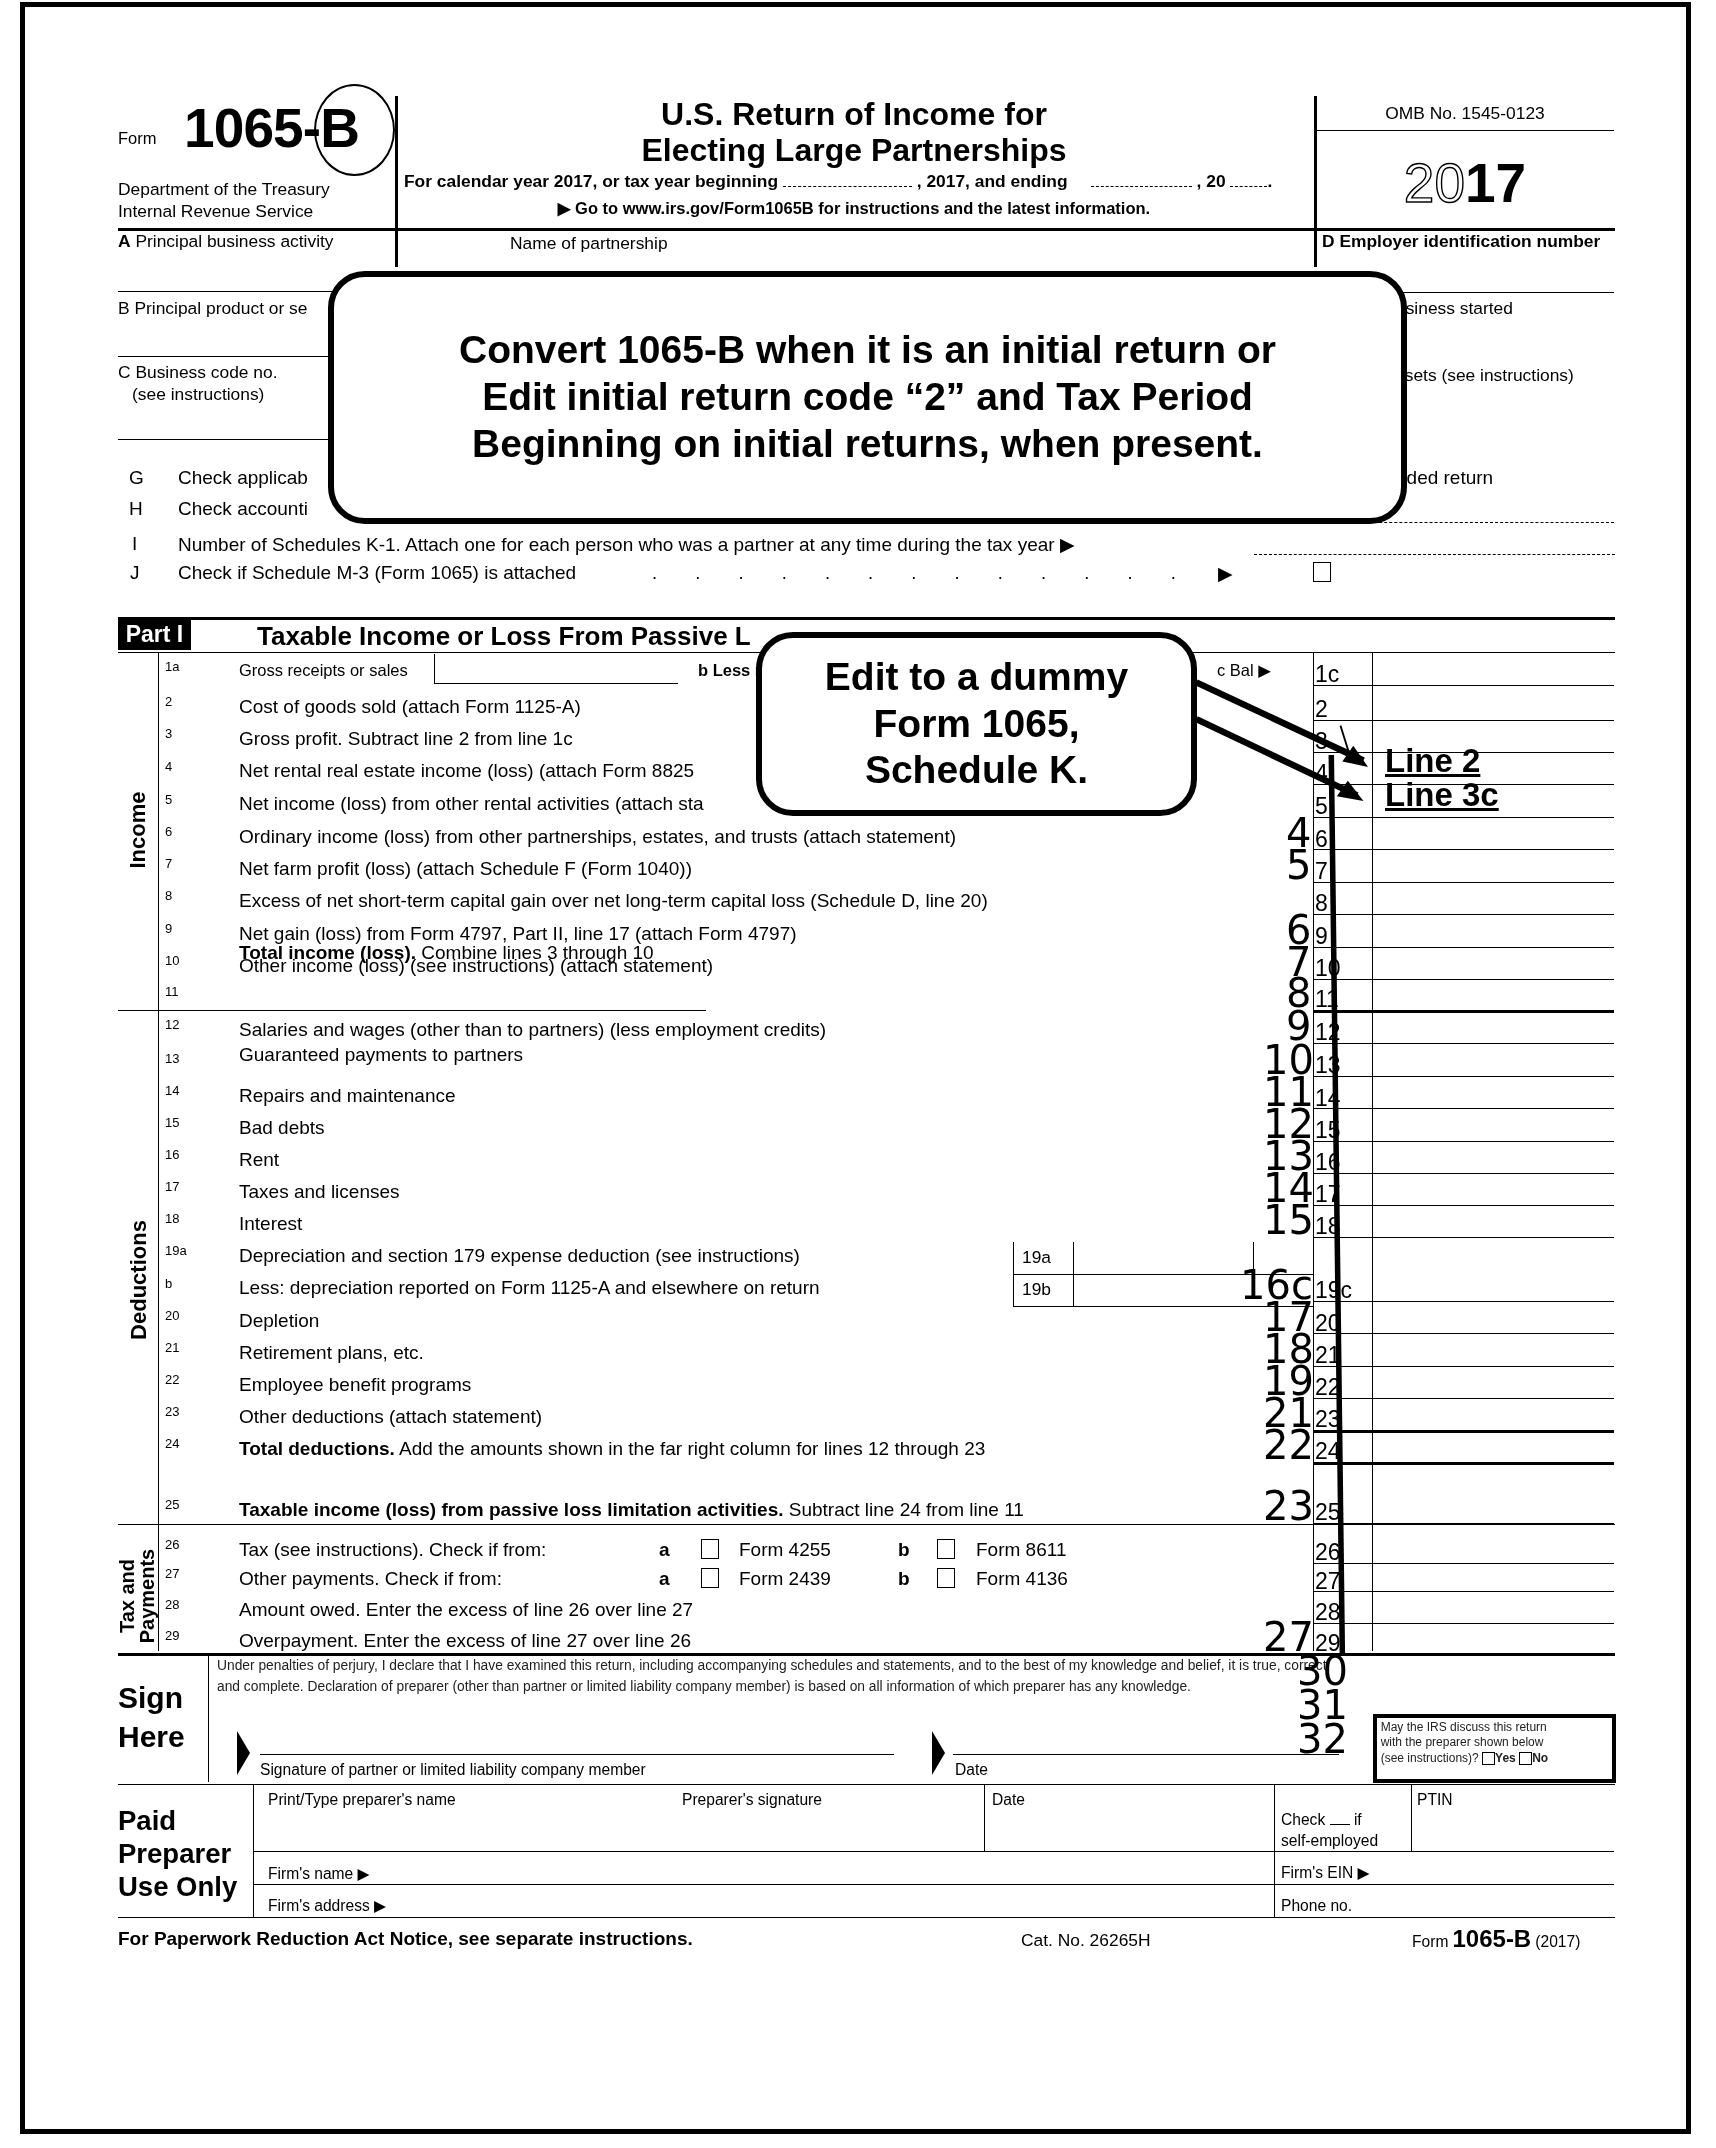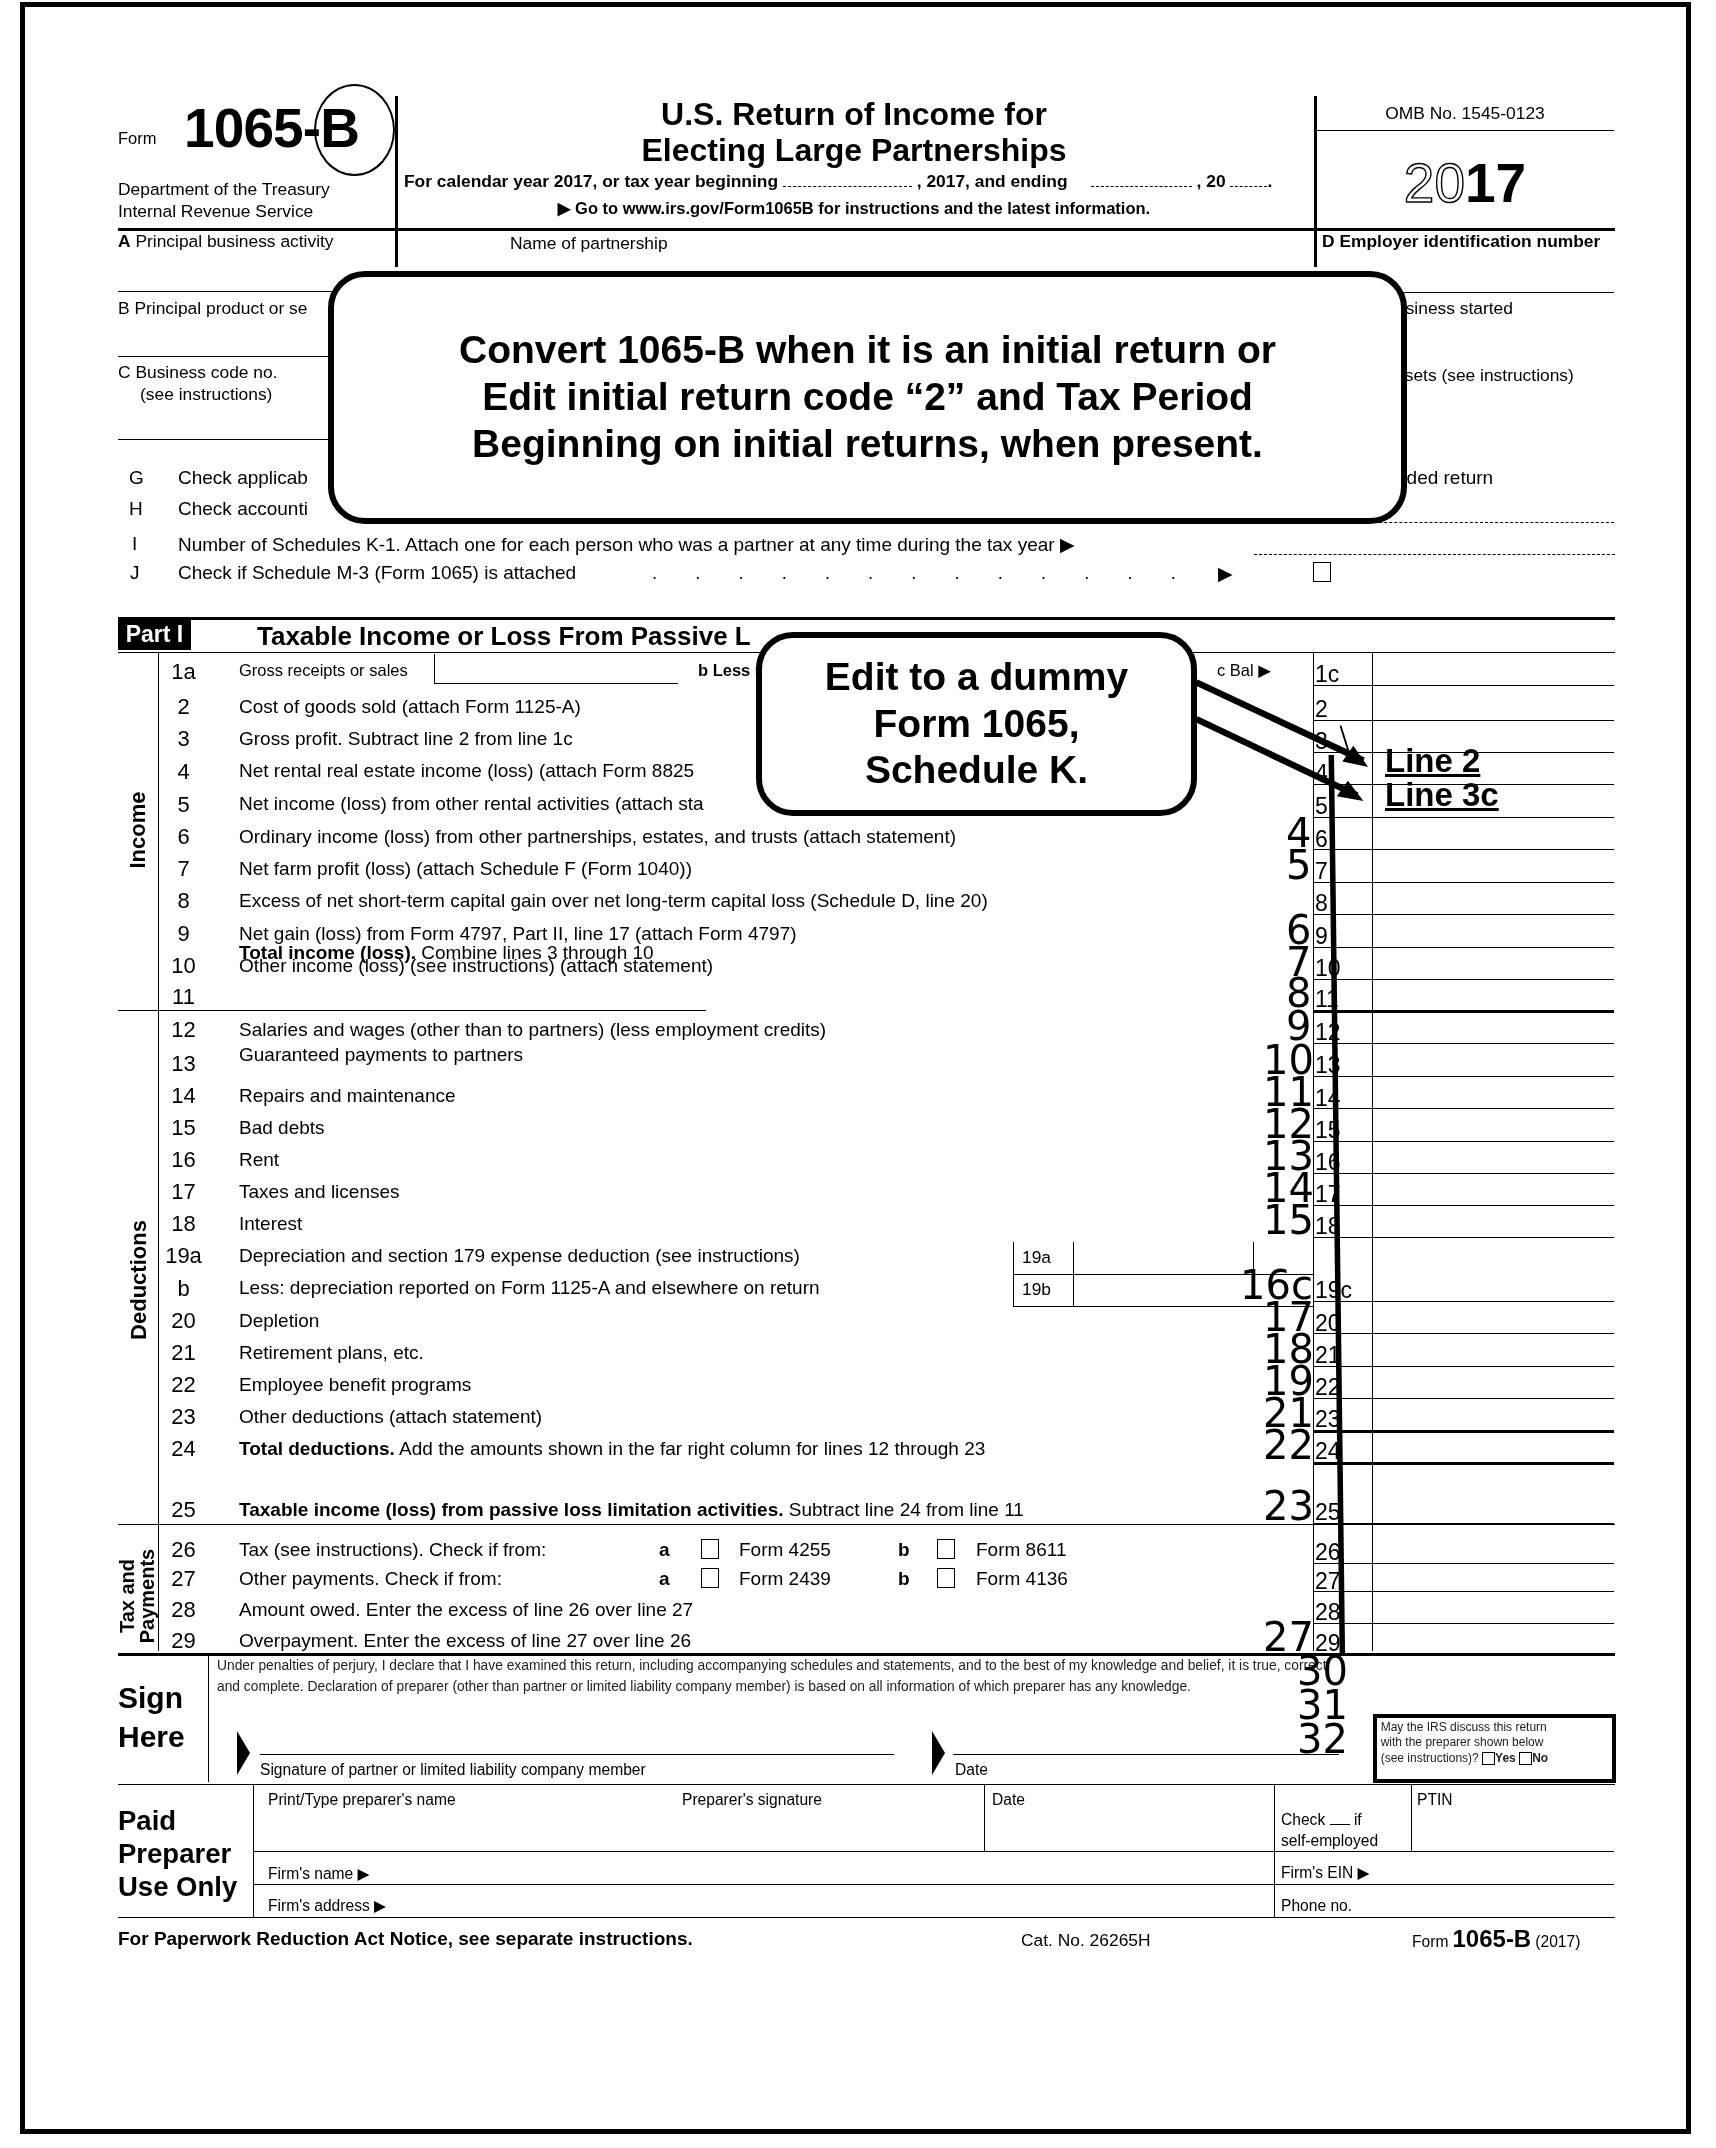--- a/index.html
+++ b/index.html
@@ -6,21 +6,21 @@
   body { width:1716px; height:2149px; position:relative; font-family:"Liberation Sans", sans-serif; color:#000; overflow:hidden; }
   .frame { position:absolute; left:20px; top:1.8px; width:1671px; height:2132px; border:5.5px solid #000; box-sizing:border-box; }
   .abs { position:absolute; }
   .hl { position:absolute; height:0; border-top:1.4px solid #000; }
   .hl.thick { border-top:3.7px solid #000; }
   .hl.dash { border-top:1.4px dashed #000; }
   .vl { position:absolute; width:0; border-left:1.4px solid #000; }
   .vl.thick { border-left:3.7px solid #000; }
   .sm { font-size:17.4px; }
   .xs { font-size:15.6px; }
-  .row-num { position:absolute; font-size:22px; text-align:center; width:37px; }
+  .row-num { position:absolute; font-size:13px; text-align:left; width:37px; }
   .row-txt { position:absolute; font-size:19px; white-space:nowrap; }
   .box-num { position:absolute; font-size:23px; width:55px; text-align:left; }
   .dots { position:absolute; font-size:18.4px; letter-spacing:16.5px; white-space:nowrap; overflow:hidden; }
   .callout { position:absolute; background:#fff; border:6.4px solid #000; border-radius:37px; box-sizing:border-box; display:flex; align-items:center; justify-content:center; text-align:center; font-weight:bold; line-height:1.2; }
   .bignum { position:absolute; font-family:"DejaVu Sans", sans-serif; font-size:40px; line-height:1; font-weight:normal; }
   .cb { position:absolute; width:18.4px; height:20px; border:1.4px solid #000; box-sizing:border-box; background:#fff; }
   .vert-label { position:absolute; transform:rotate(-90deg); transform-origin:center; font-weight:bold; font-size:22px; white-space:nowrap; }
 </style>
 </head>
 <body>
@@ -60,21 +60,21 @@
 <div class="abs sm" style="left:510px;top:233px;">Name of partnership</div>
 <div class="abs sm" style="left:1322px;top:231px;font-weight:bold;">D Employer identification number</div>
 
 <div class="hl" style="left:118px;top:291px;width:275px;"></div>
 <div class="abs sm" style="left:118px;top:298px;">B Principal product or se</div>
 <div class="hl" style="left:1322px;top:292px;width:292px;"></div>
 <div class="abs sm" style="left:1396px;top:298px;">usiness started</div>
 
 <div class="hl" style="left:118px;top:356px;width:275px;"></div>
 <div class="abs sm" style="left:118px;top:362px;">C Business code no.</div>
-<div class="abs sm" style="left:140px;top:384px;">(see instructions)</div>
+<div class="abs sm" style="left:132px;top:384px;">(see instructions)</div>
 <div class="abs sm" style="left:1396px;top:365px;">ssets (see instructions)</div>
 <div class="hl" style="left:118px;top:439px;width:275px;"></div>
 
 <div class="abs" style="left:129px;top:467px;font-size:19px;">G</div>
 <div class="abs" style="left:178px;top:467px;font-size:19px;">Check applicab</div>
 <div class="abs" style="left:1396px;top:467px;font-size:19px;">nded return</div>
 <div class="abs" style="left:129px;top:498px;font-size:19px;">H</div>
 <div class="abs" style="left:178px;top:498px;font-size:19px;">Check accounti</div>
 <div class="hl dash" style="left:1359px;top:522px;width:255px;"></div>
 

